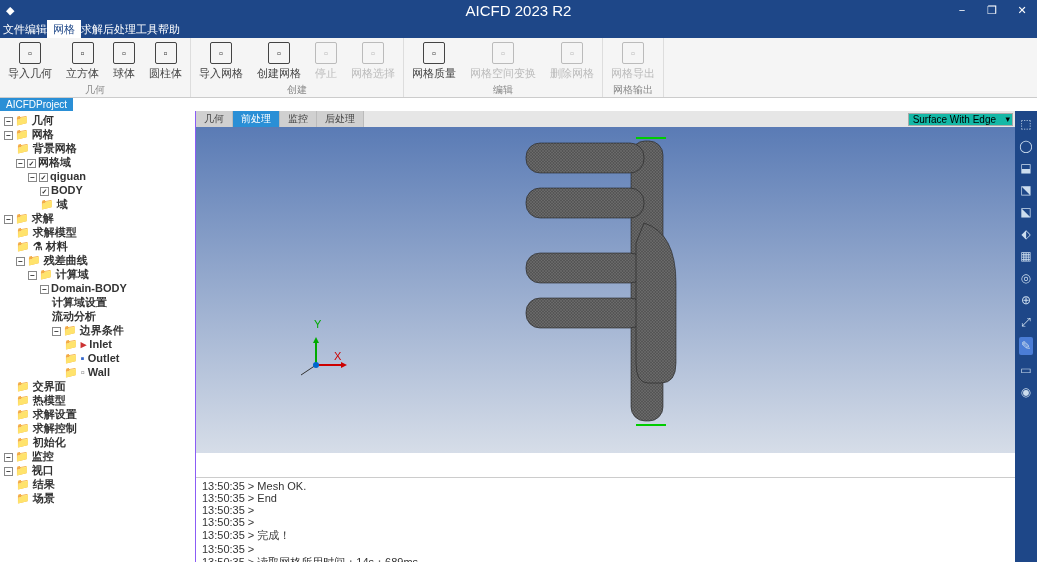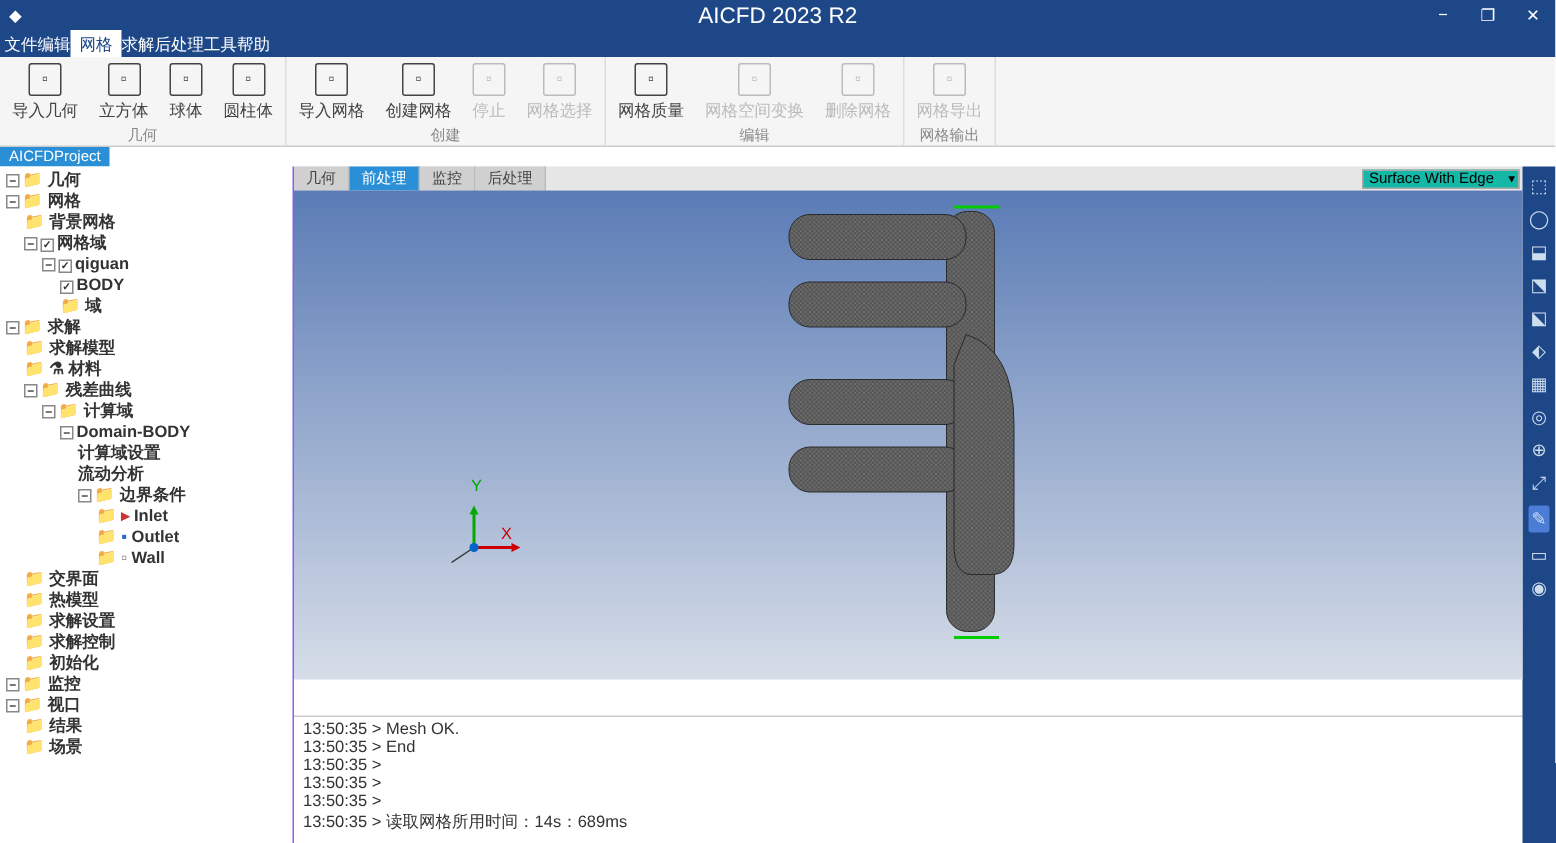--- a/index.html
+++ b/index.html
@@ -232,20 +232,21 @@
           <circle cx="10" cy="25" r="3" fill="#06c"></circle>
         </svg>
         <span class="y">Y</span><span class="x">X</span>
       </div>
     </div>
     <div class="console" id="console">
         <div>13:50:35 &gt; Mesh OK.</div>
         <div>13:50:35 &gt; End</div>
         <div>13:50:35 &gt;</div>
         <div>13:50:35 &gt;</div>
+        <div>13:50:35 &gt; 完成！</div>
         <div>13:50:35 &gt;</div>
         <div>13:50:35 &gt; 读取网格所用时间：14s：689ms</div>
       </div>
   </div>
   <div class="sidetools" id="sidetools">
       <span>⬚</span>
       <span>◯</span>
       <span>⬓</span>
       <span>⬔</span>
       <span>⬕</span>

